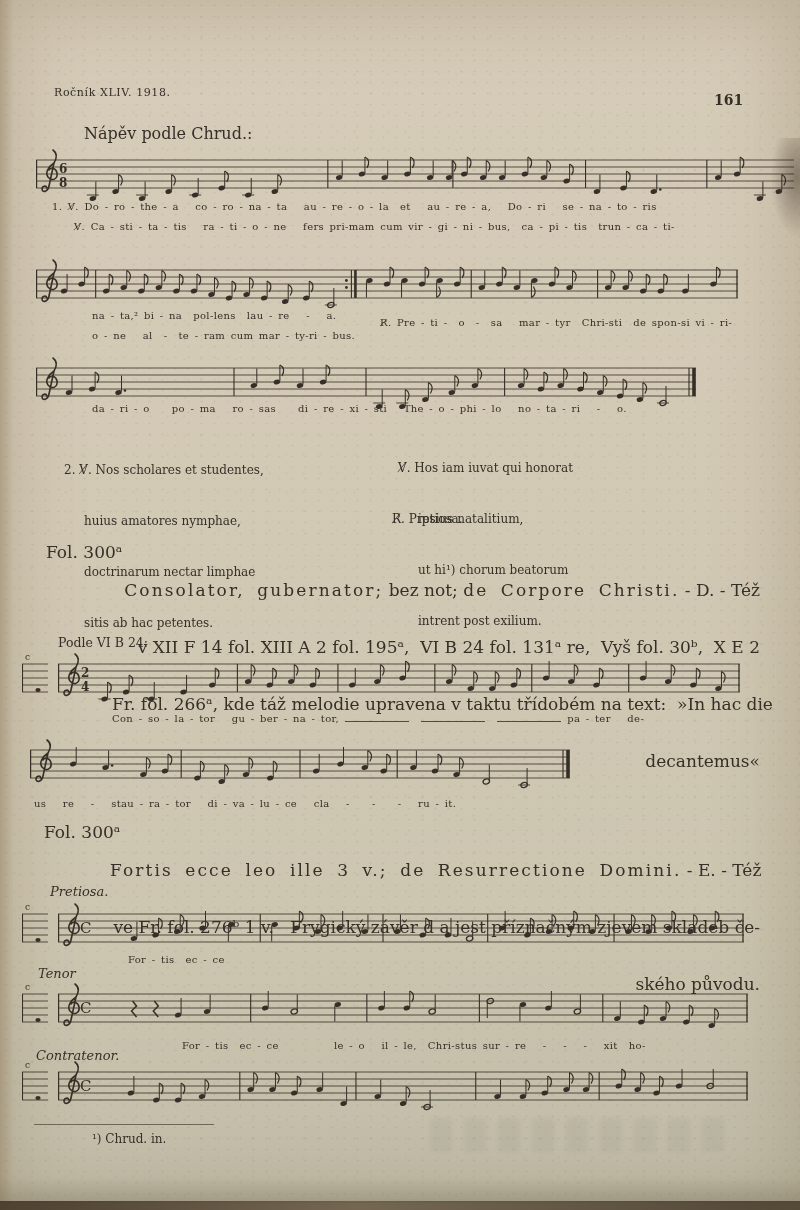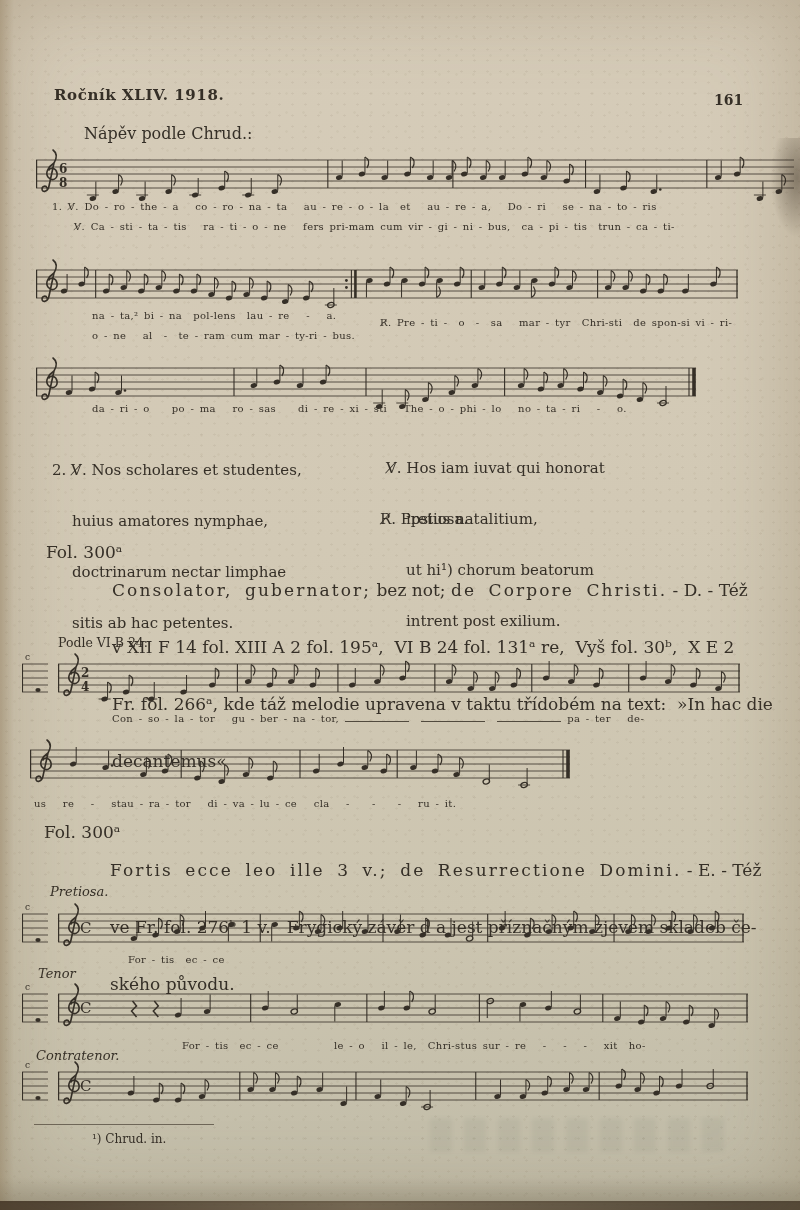--- a/index.html
+++ b/index.html
@@ -13,29 +13,29 @@
     background-size:13px 11px,17px 19px;background-position:0 0,6px 8px;}
   .vignette{position:absolute;inset:0;pointer-events:none;box-shadow:inset 0 0 85px rgba(122,100,68,.33);}
   .left-edge{position:absolute;left:0;top:0;bottom:0;width:14px;background:linear-gradient(90deg,rgba(145,124,92,.38),rgba(145,124,92,0));pointer-events:none;}
   .bottom-edge{position:absolute;left:0;right:0;bottom:0;height:9px;background:linear-gradient(90deg,rgba(58,46,34,.92),rgba(84,70,52,.7) 45%,rgba(60,50,38,.88));pointer-events:none;}
   .bottom-fade{position:absolute;left:0;right:0;bottom:7px;height:26px;background:linear-gradient(rgba(90,86,70,0),rgba(96,90,72,.25));pointer-events:none;}
   .smudge-tr{position:absolute;right:0;top:138px;width:30px;height:100px;pointer-events:none;
     background:radial-gradient(ellipse at 90% 40%,rgba(58,48,38,.5),rgba(58,48,38,0) 70%);}
   .ghost{position:absolute;left:430px;top:1118px;width:300px;height:34px;pointer-events:none;opacity:.12;
     background:repeating-linear-gradient(90deg,rgba(70,90,80,.5) 0 22px,transparent 22px 34px);filter:blur(2px);}
   .abs{position:absolute;white-space:pre;}
-  .hdr{font-size:15px;font-weight:700;letter-spacing:.6px;}
+  .hdr{font-size:11px;font-weight:400;letter-spacing:.6px;}
   .pnum{font-size:14px;font-weight:600;}
   .cap{font-size:16px;}
   .lyr{font-size:10px;letter-spacing:.35px;word-spacing:2px;}
-  .verse{font-size:15px;line-height:17px;}
+  .verse{font-size:12px;line-height:17px;margin-left:12px;}
   .verse p{margin:0;white-space:pre;}
   .verse p+p{margin-left:20px;}
   .para{font-size:17px;line-height:19px;}
-  .para .ln{white-space:pre;}
+  .para .ln{white-space:pre;text-align:right;}
   .sp{letter-spacing:2.1px;word-spacing:5px;}
   .it{font-style:italic;font-size:13px;}
   .fnote{font-size:12px;}
   .frule{position:absolute;height:0;border-top:1px solid rgba(64,56,44,.65);}
   .staff-wrap{position:absolute;}
   .ld{display:inline-block;width:64px;height:9px;border-bottom:1.2px solid #514a3e;margin:0 6px;}
 </style>
 </head>
 <body>
 

